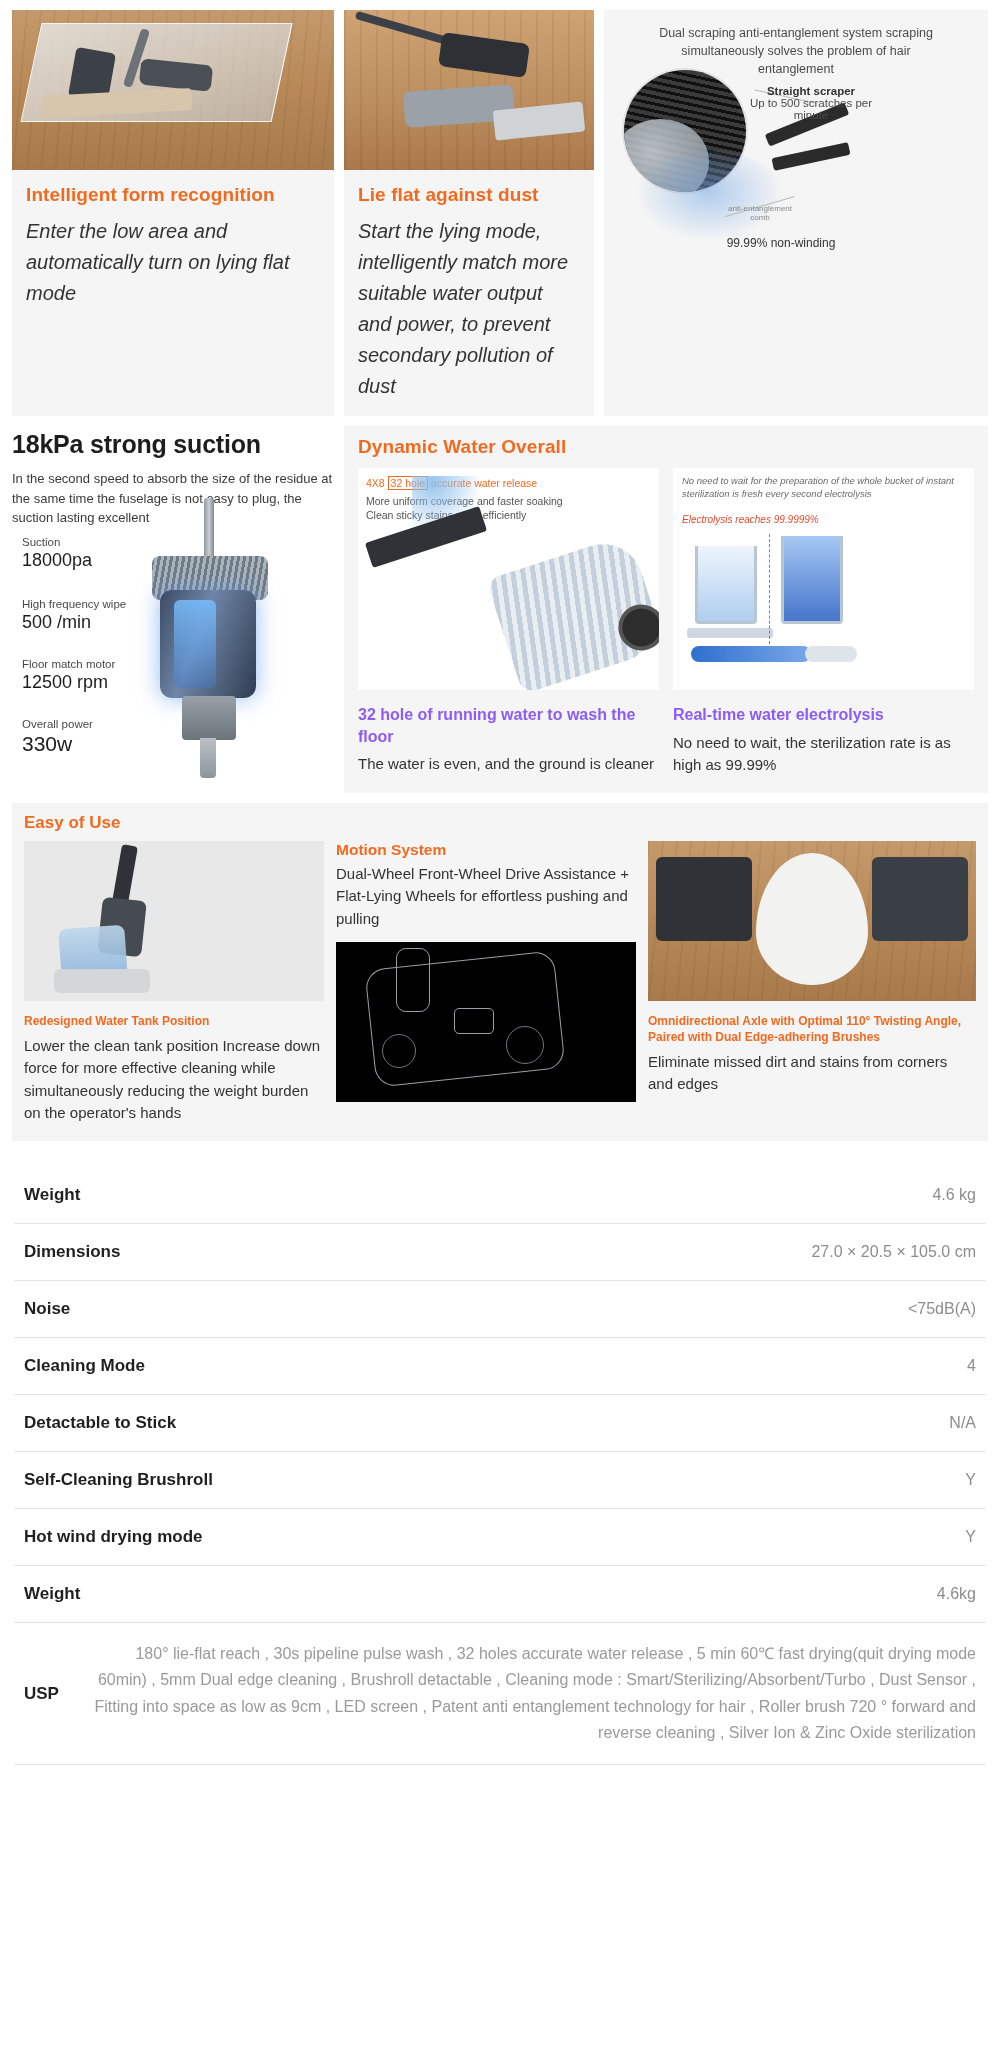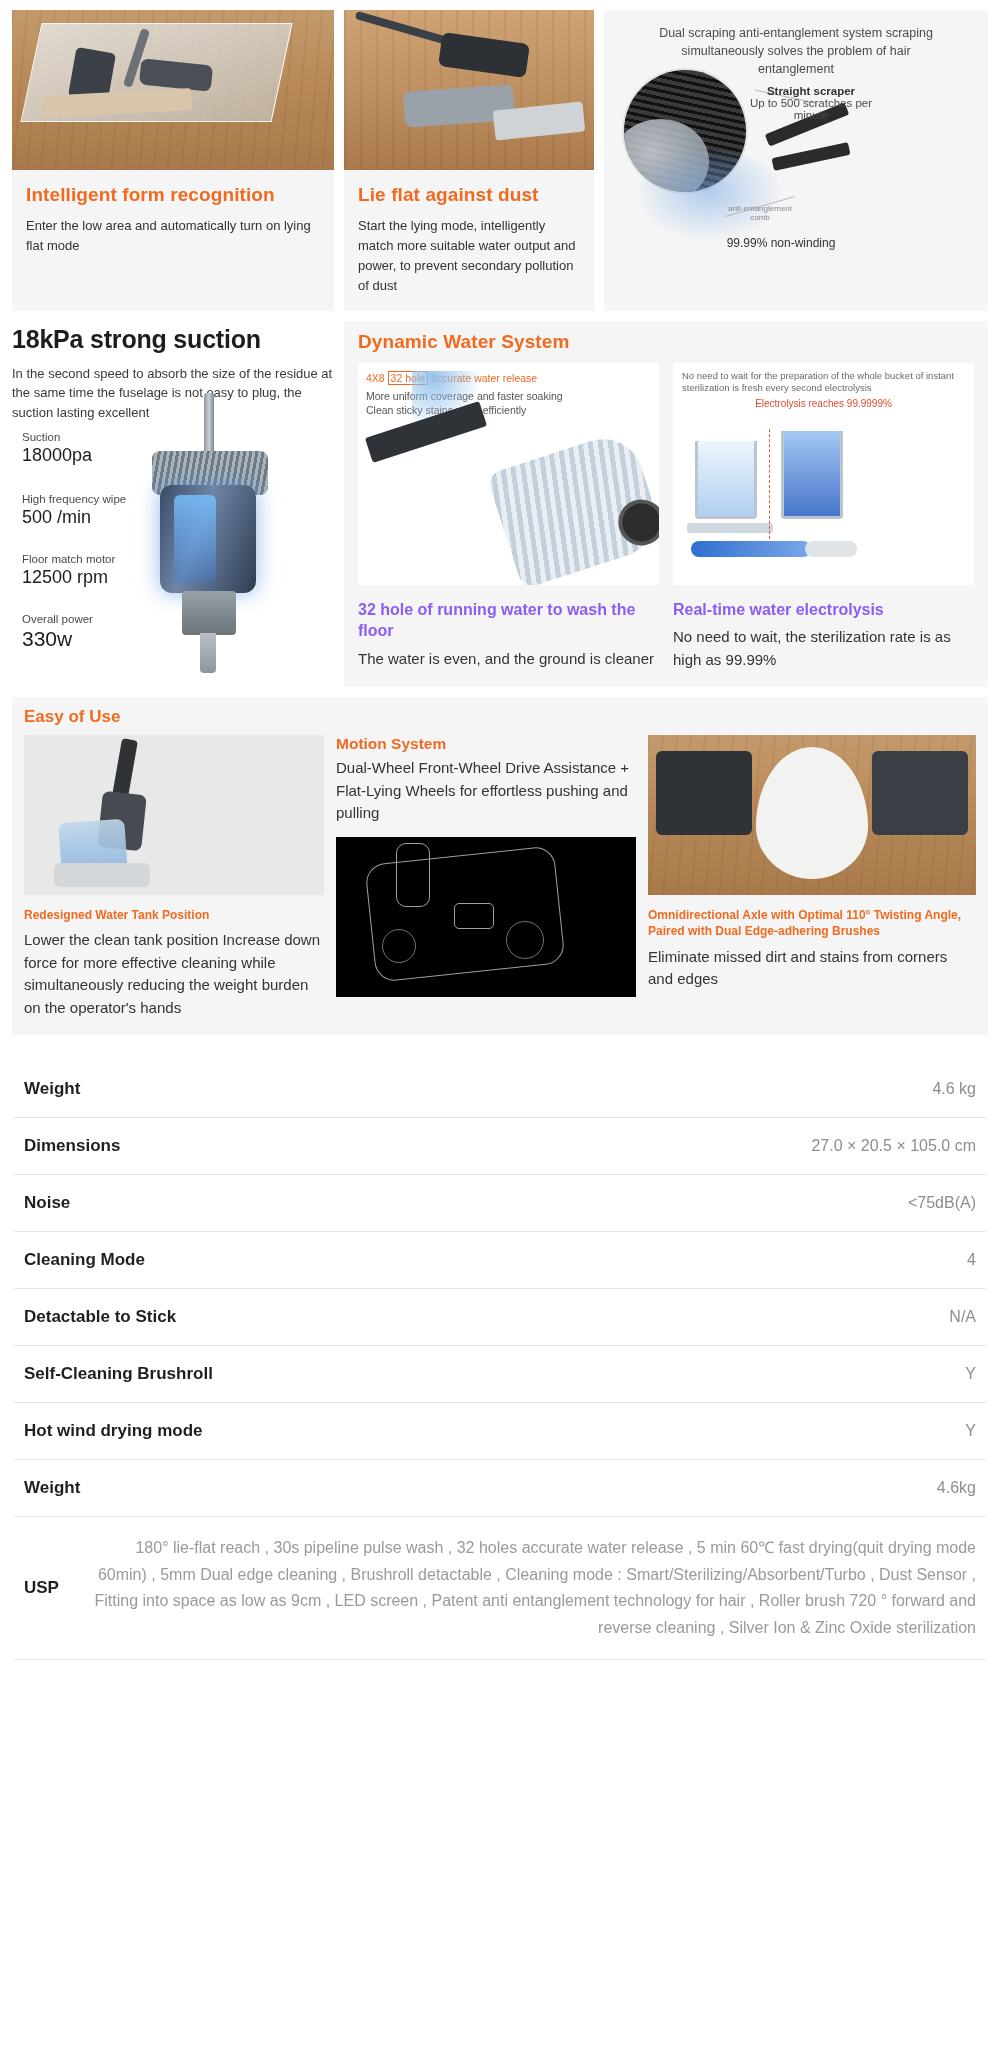--- a/index.html
+++ b/index.html
@@ -17,23 +17,24 @@
     background: #fff;
   }
   .orange { color: #f06a20; }
   .title-or {
     color: #f06a20;
     font-size: 19px;
     font-weight: 600;
     letter-spacing: .1px;
   }
   .body-txt {
-    font-size: 13px;
+    font-size: 20px;
     line-height: 1.55;
     color: #333;
+    font-style: italic;
   }
 
   
   .row1 {
     display: flex;
     gap: 10px;
     padding: 10px 12px 0 12px;
     align-items: stretch;
   }
   .card1 { width: 322px; background: #f5f5f5; padding-bottom: 14px; }
@@ -306,21 +307,21 @@
         <div class="k">Floor match motor</div>
         <div class="v">12500 rpm</div>
       </div>
       <div class="spec" style="left:10px;top:292px;">
         <div class="k">Overall power</div>
         <div class="v" style="font-size:21px;">330w</div>
       </div>
     </div>
 
     <div class="water-card">
-      <div class="title-or">Dynamic Water System</div>
+      <div class="title-or">Dynamic Water Overall</div>
 
       <div class="water-grid">
 
         <div class="wsub">
           <div class="wimg">
             <div style="padding:8px 8px 0 8px;">
               <div class="mini-note">
                 <span class="orange">4X8 </span><span class="orange boxmark">32 hole</span><span class="orange"> accurate water release</span>
               </div>
               <div class="mini-note" style="margin-top:4px;">More uniform coverage and faster soaking</div>
@@ -331,23 +332,23 @@
             <div class="roller">
               <div class="cap"></div>
             </div>
           </div>
           <div class="wcap-t">32 hole of running water to wash the floor</div>
           <div class="wcap-b">The water is even, and the ground is cleaner</div>
         </div>
 
         <div class="wsub">
           <div class="wimg">
-            <div style="padding:7px 9px 0 9px;">
+            <div style="padding:7px 9px 0 9px;font-style:italic;">
               <div class="mini-note" style="font-size:9.5px;color:#6a6a6a;">No need to wait for the preparation of the whole bucket of instant sterilization is fresh every second electrolysis</div>
-              <div class="mini-note" style="margin-top:2px;color:#e04a2f;text-align:center;font-size:10px;">Electrolysis reaches 99.9999%</div>
+              <div class="mini-note" style="margin-top:12px;color:#e04a2f;font-size:10px;">Electrolysis reaches 99.9999%</div>
             </div>
             <div class="beaker" style="left:22px;top:78px;width:62px;height:78px;"></div>
             <div class="beaker dark" style="left:108px;top:68px;width:62px;height:88px;"></div>
             <div class="tube" style="left:14px;top:160px;width:86px;height:10px;"></div>
             <div class="tube blue" style="left:18px;top:178px;width:120px;height:16px;border-radius:8px;"></div>
             <div class="tube" style="left:132px;top:178px;width:52px;height:16px;border-radius:8px;background:#dfe4e8;"></div>
             <div class="redline" style="left:96px;top:66px;height:110px;"></div>
           </div>
           <div class="wcap-t">Real-time water electrolysis</div>
           <div class="wcap-b">No need to wait, the sterilization rate is as high as 99.99%</div>

